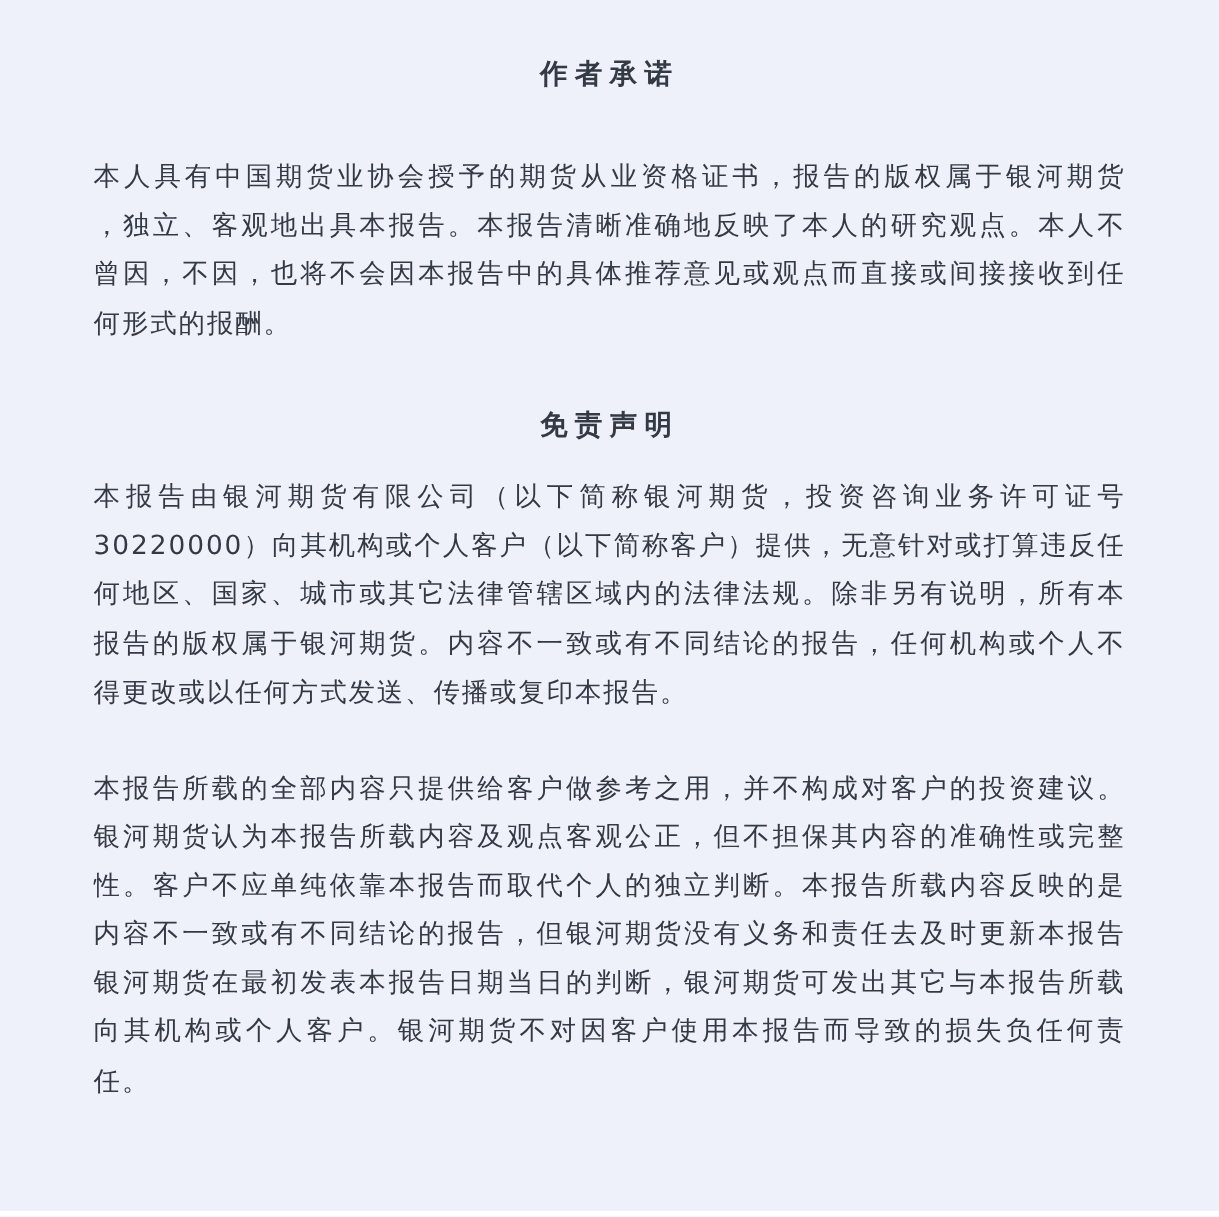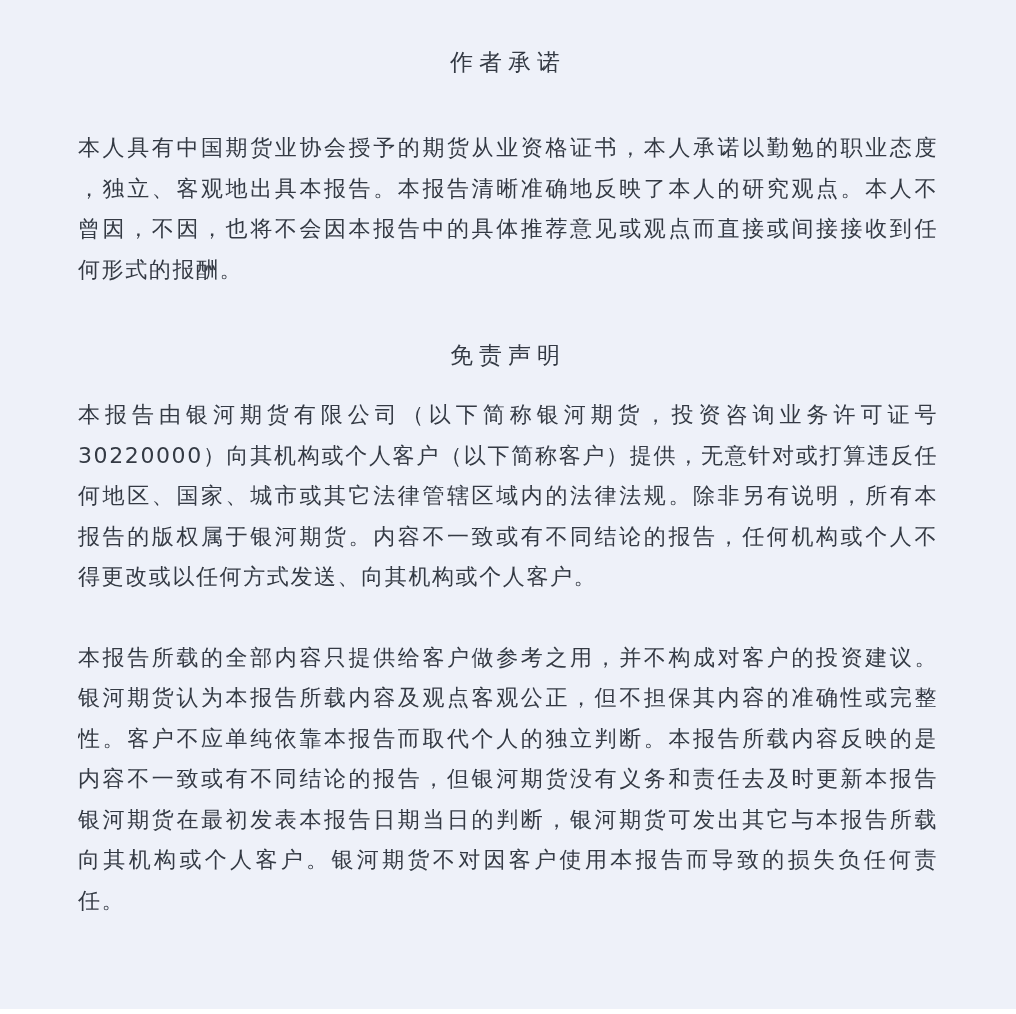--- a/index.html
+++ b/index.html
@@ -17,21 +17,21 @@
     position:relative;
     width:1016px;height:1014px;
     overflow:hidden;
     color:var(--text);
     box-sizing:border-box;
     padding:46px 78px 0 78px;
   }
   .section-title{
     margin:0;
     font-size:23px;
-    font-weight:400;
+    font-weight:700;
     line-height:32px;
     letter-spacing:6px;
     text-align:center;
     color:var(--text);
   }
   .para{
     margin:0;
     font-size:22px;
     line-height:40.5px;
     letter-spacing:1.6px;
@@ -62,36 +62,36 @@
 </style>
 </head>
 <body>
 
 <div class="page">
 
   <section>
     <h2 id="title-1" class="section-title">作者承诺</h2>
 
     <div id="para-1" class="para">
-      <span class="line">本人具有中国期货业协会授予的期货从业资格证书，本人承诺以勤勉的职业态度</span>
+      <span class="line">本人具有中国期货业协会授予的期货从业资格证书，报告的版权属于银河期货</span>
       <span class="line">，独立、客观地出具本报告。本报告清晰准确地反映了本人的研究观点。本人不</span>
       <span class="line">曾因，不因，也将不会因本报告中的具体推荐意见或观点而直接或间接接收到任</span>
       <span class="line short">何形式的报酬。</span>
     </div>
   </section>
 
   <section>
     <h2 id="title-2" class="section-title">免责声明</h2>
 
     <div id="para-2" class="para">
       <span class="line">本报告由银河期货有限公司（以下简称银河期货，投资咨询业务许可证号</span>
       <span class="line">30220000）向其机构或个人客户（以下简称客户）提供，无意针对或打算违反任</span>
       <span class="line">何地区、国家、城市或其它法律管辖区域内的法律法规。除非另有说明，所有本</span>
       <span class="line">报告的版权属于银河期货。内容不一致或有不同结论的报告，任何机构或个人不</span>
-      <span class="line short">得更改或以任何方式发送、向其机构或个人客户。</span>
+      <span class="line short">得更改或以任何方式发送、传播或复印本报告。</span>
     </div>
 
     <div id="para-3" class="para">
       <span class="line">本报告所载的全部内容只提供给客户做参考之用，并不构成对客户的投资建议。</span>
       <span class="line">银河期货认为本报告所载内容及观点客观公正，但不担保其内容的准确性或完整</span>
       <span class="line">性。客户不应单纯依靠本报告而取代个人的独立判断。本报告所载内容反映的是</span>
       <span class="line">内容不一致或有不同结论的报告，但银河期货没有义务和责任去及时更新本报告</span>
       <span class="line">银河期货在最初发表本报告日期当日的判断，银河期货可发出其它与本报告所载</span>
       <span class="line">向其机构或个人客户。银河期货不对因客户使用本报告而导致的损失负任何责</span>
       <span class="line short">任。</span>

